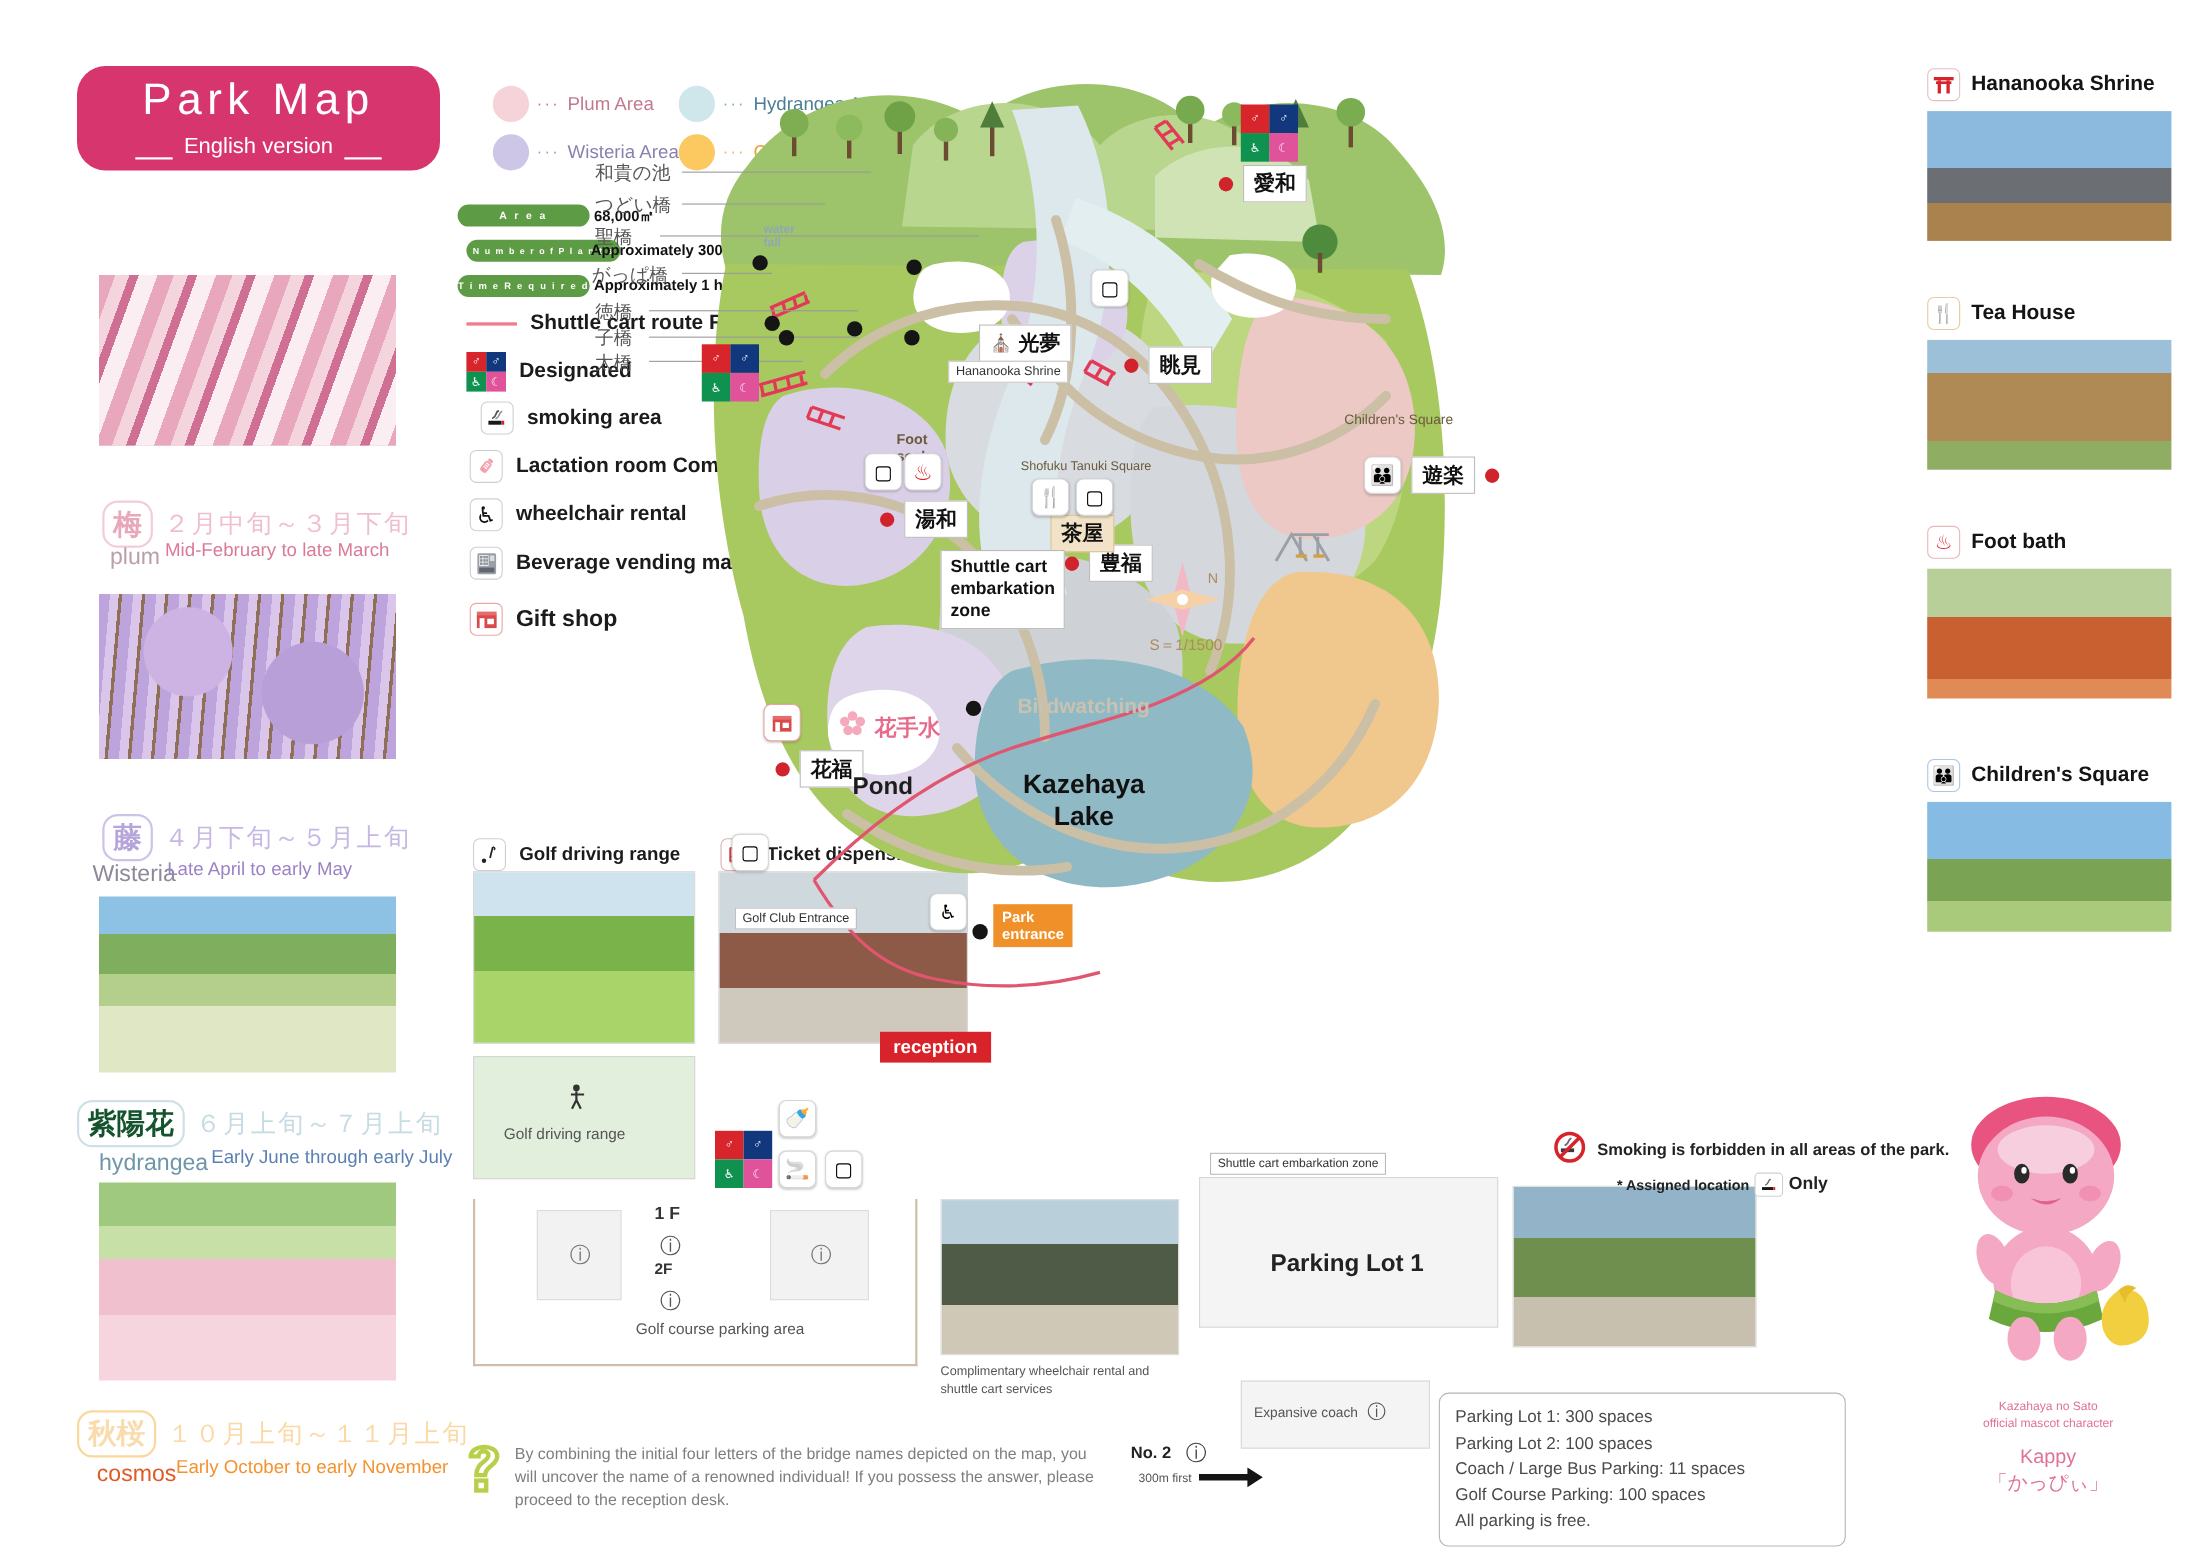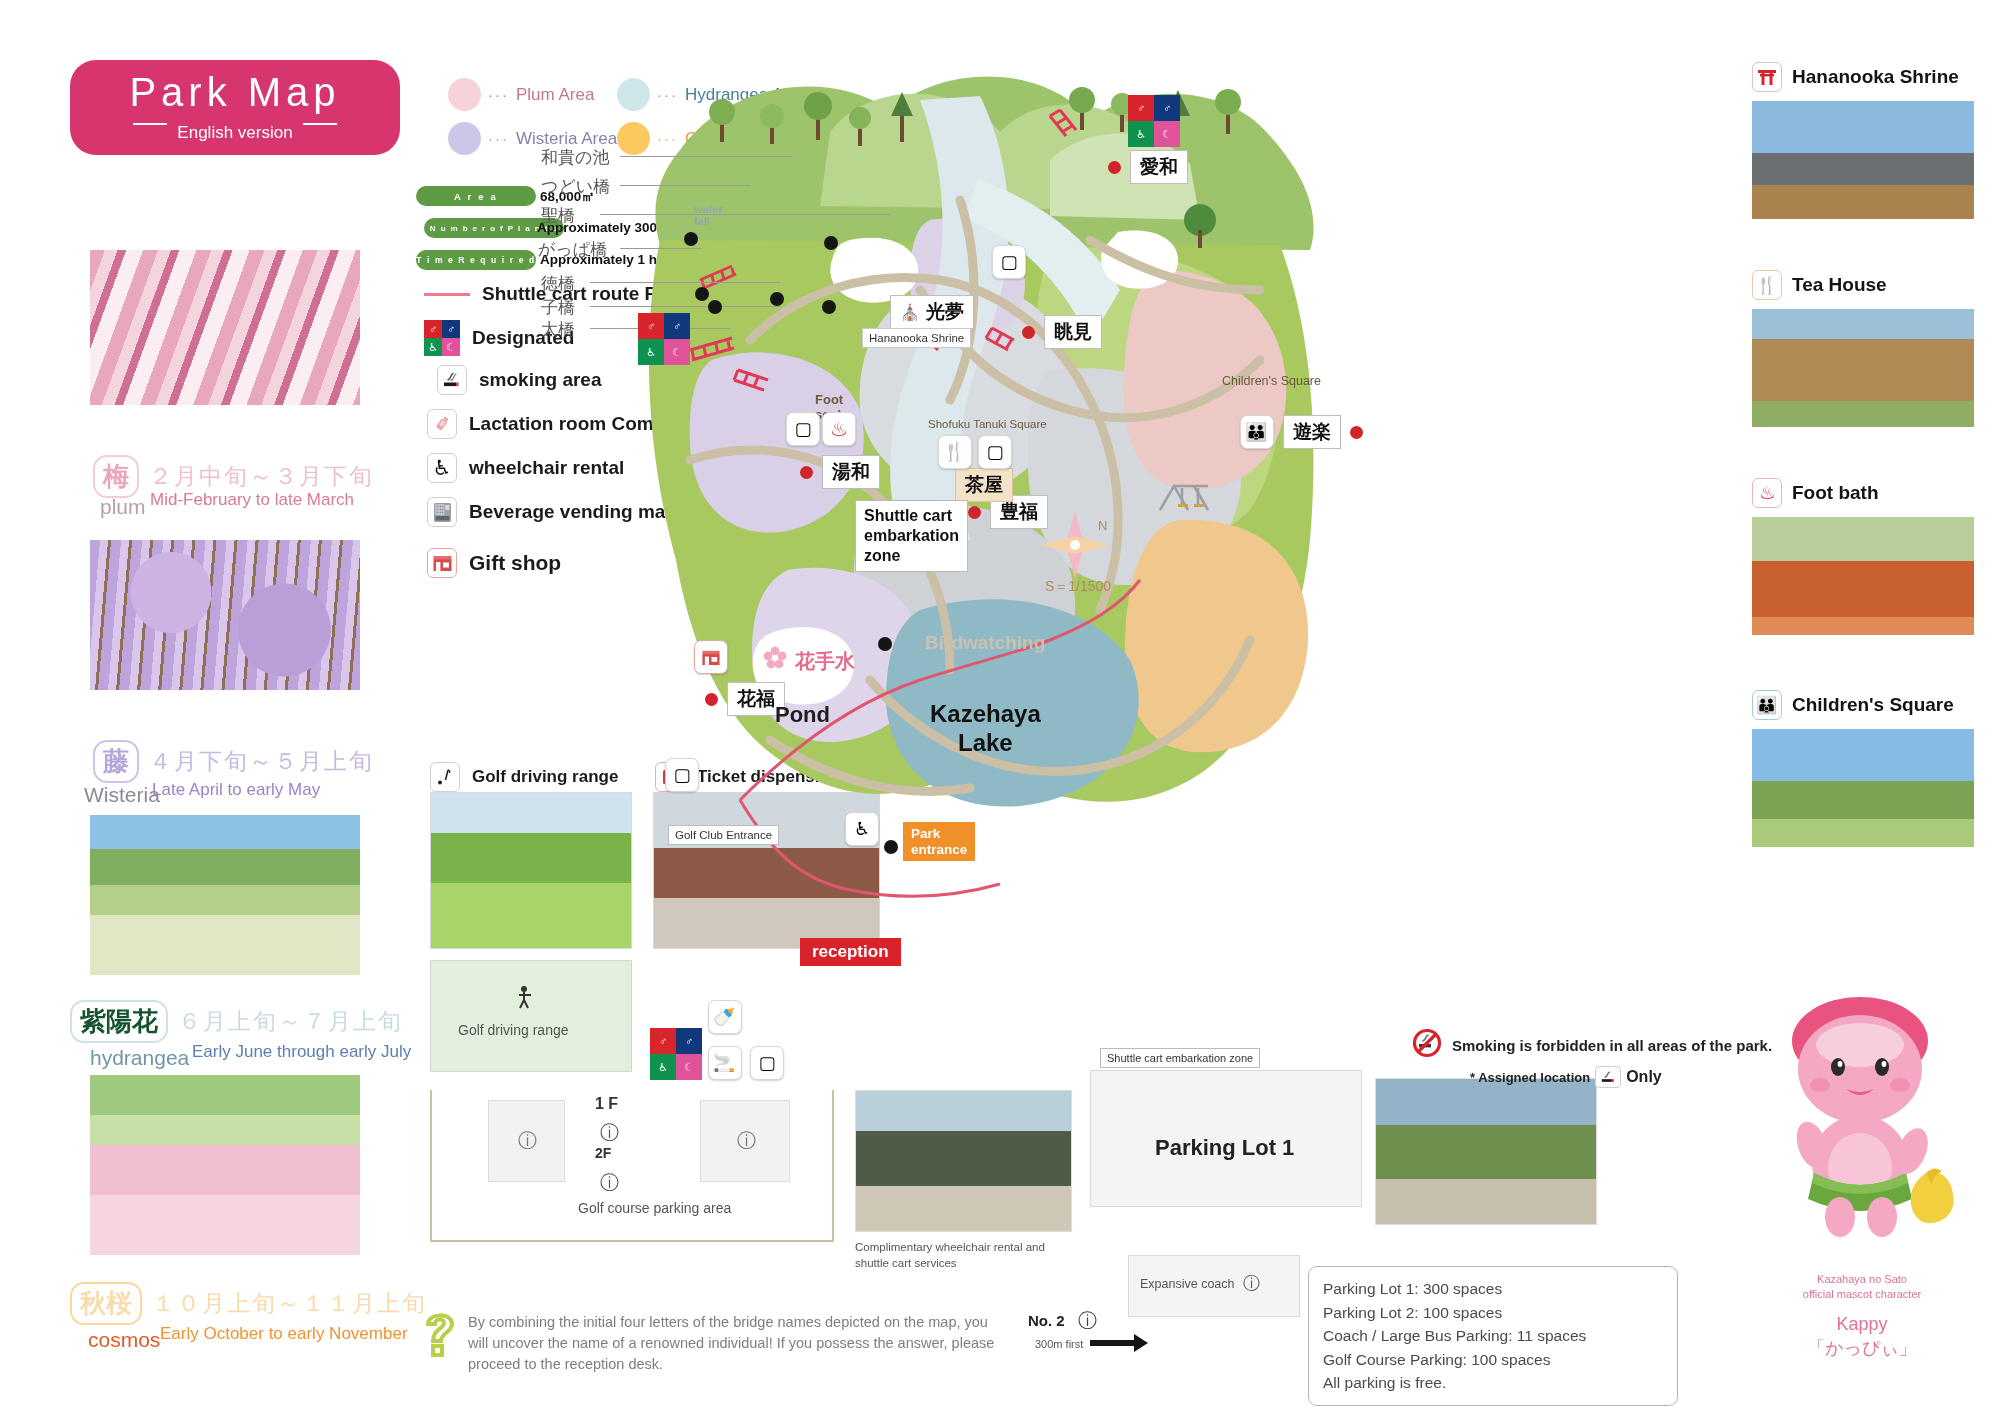--- a/index.html
+++ b/index.html
@@ -6,21 +6,21 @@
   body{width:2000px;height:1422px;position:relative;overflow:hidden;
        font-family:"Liberation Sans","DejaVu Sans",sans-serif;
        -webkit-font-smoothing:antialiased;}
   .abs{position:absolute;}
 
   
   #title-badge{left:70px;top:60px;width:330px;height:95px;background:#d6356e;
      border-radius:26px;display:flex;flex-direction:column;align-items:center;
      justify-content:center;color:#fff;}
   #title-main{font-size:40px;letter-spacing:5px;font-weight:400;line-height:1;}
-  #title-sub{font-size:17px;margin-top:11px;display:flex;align-items:flex-start;gap:10px;}
+  #title-sub{font-size:20px;margin-top:11px;display:flex;align-items:flex-end;gap:10px;}
   .tline{display:inline-block;width:34px;height:2px;background:#fff;}
 
   
   .area-leg{display:flex;align-items:center;gap:7px;}
   .area-dot{width:33px;height:33px;border-radius:50%;flex:none;}
   .area-dots{font-size:15px;letter-spacing:2px;color:#b07a90;}
   .area-lbl{font-size:17px;}
 
   
   .pill{background:#5e9b45;color:#fff;border-radius:12px;height:20px;

